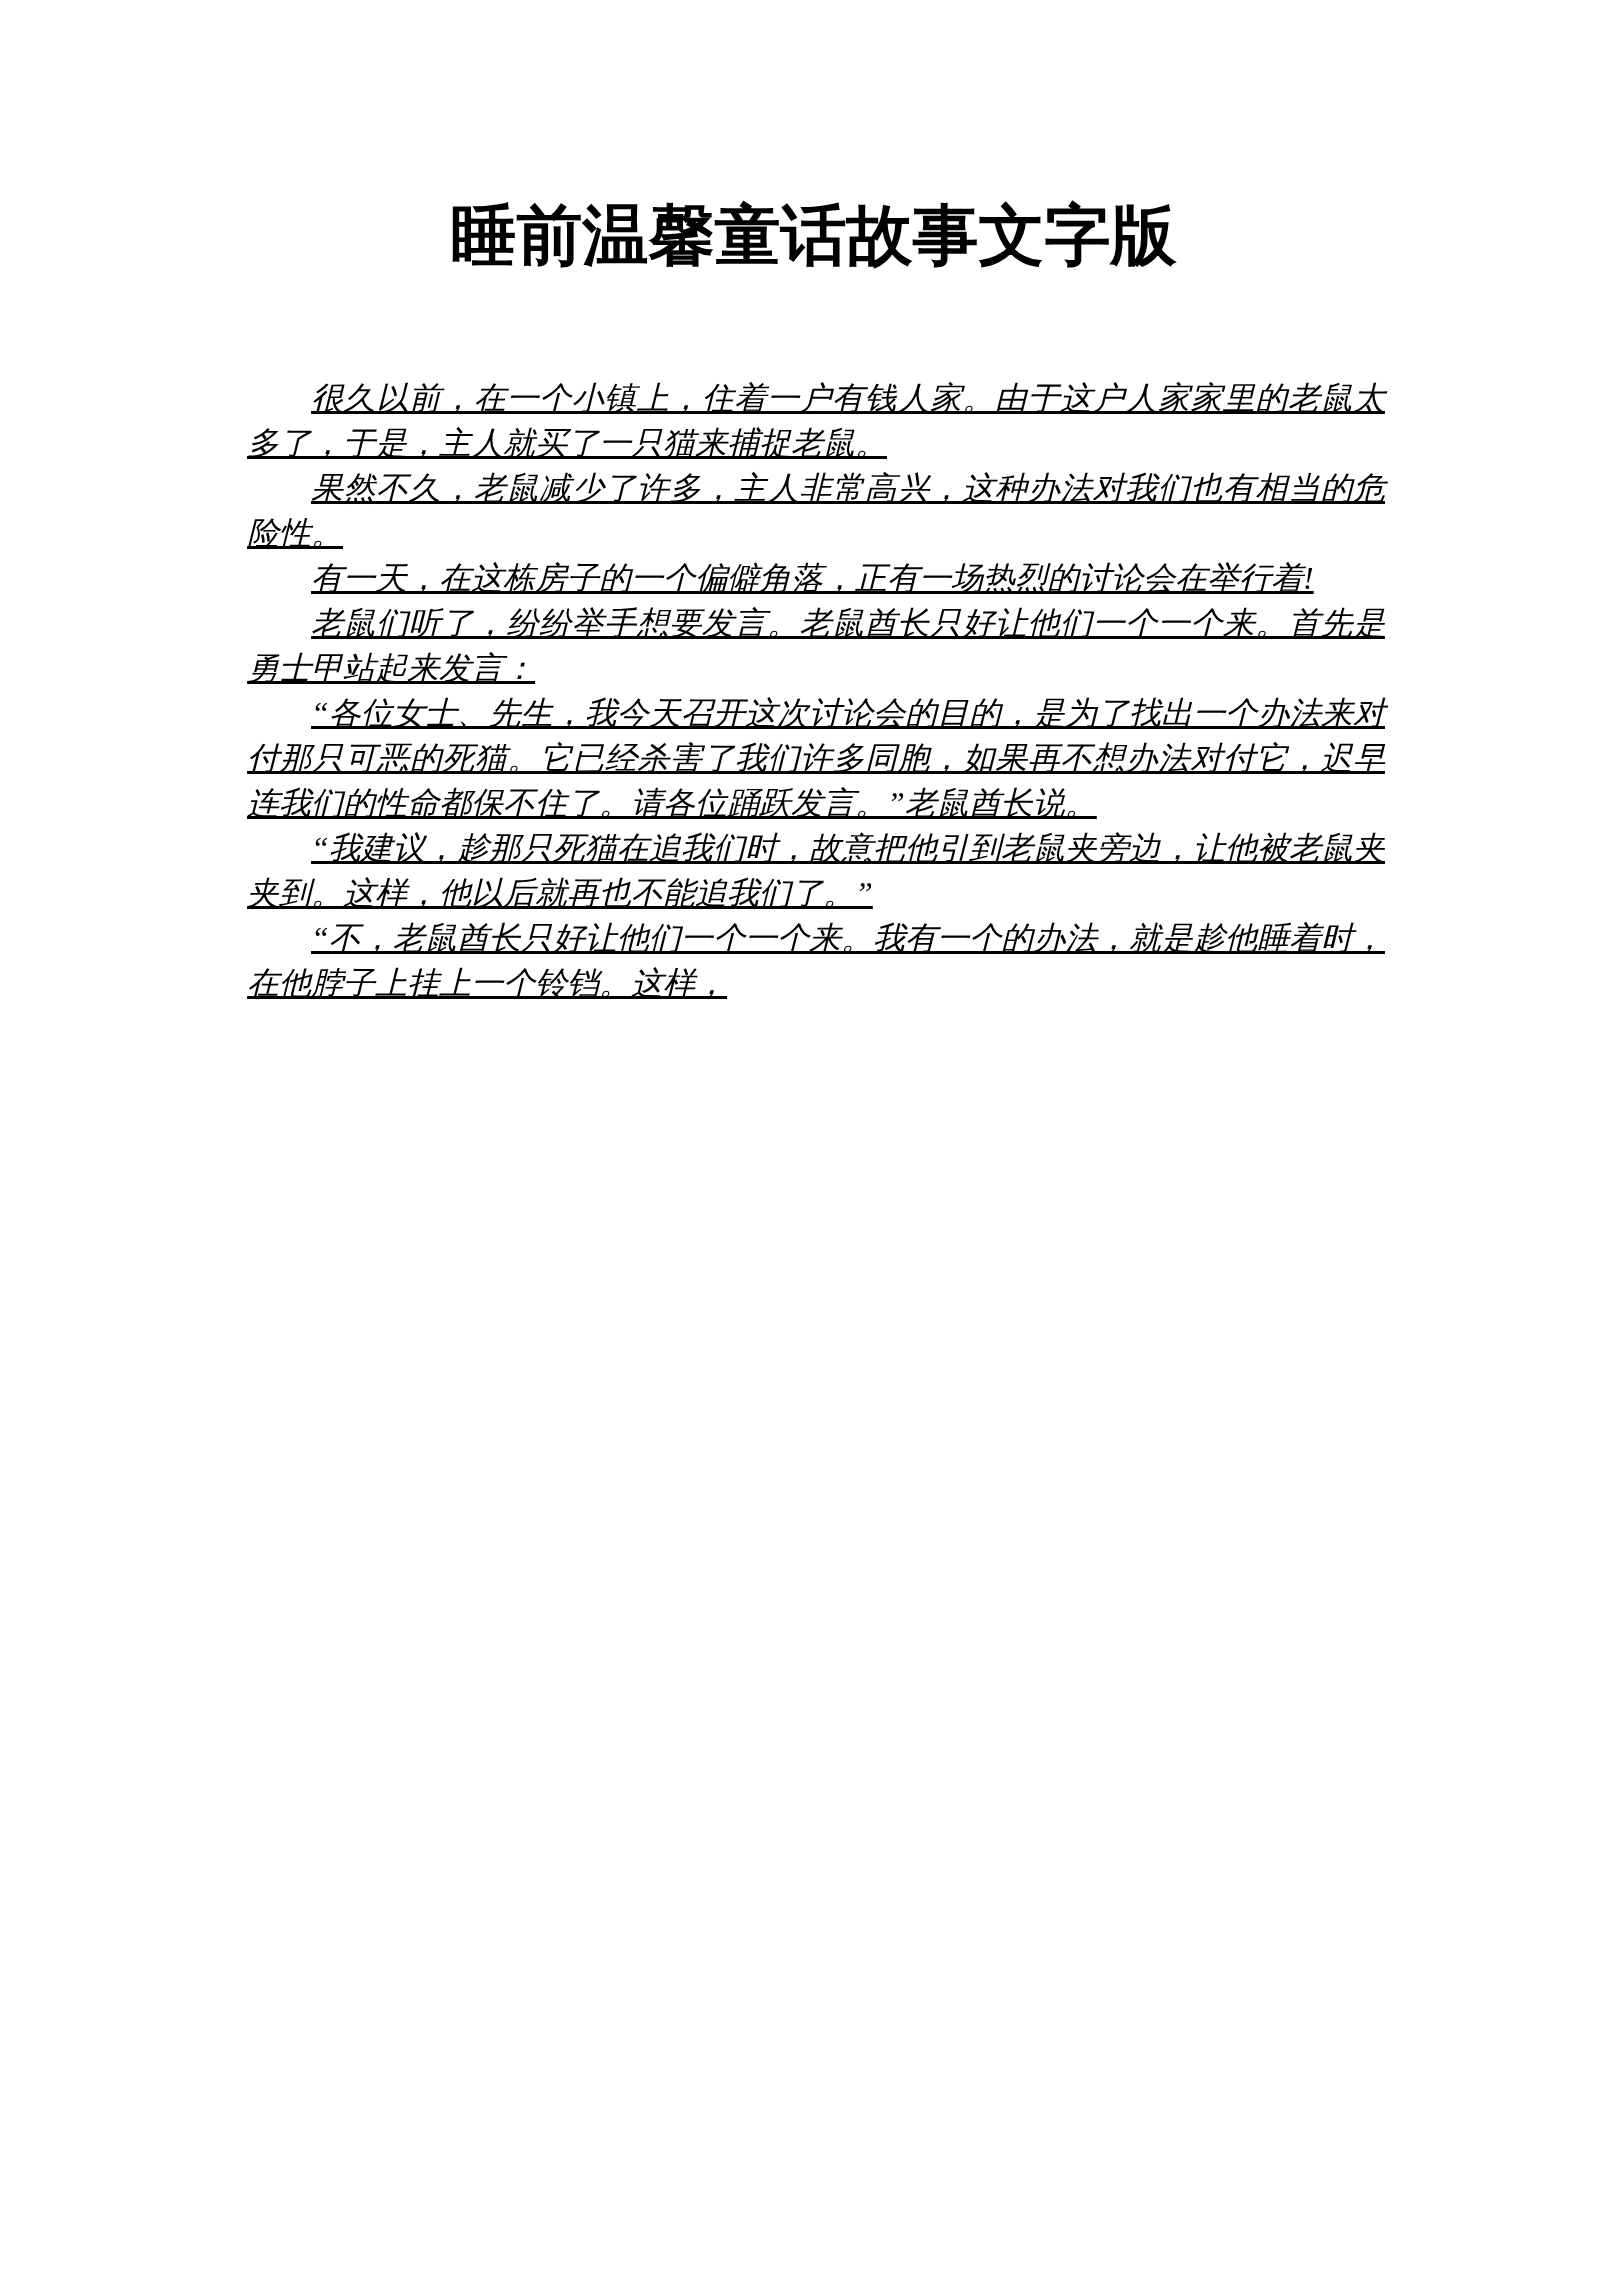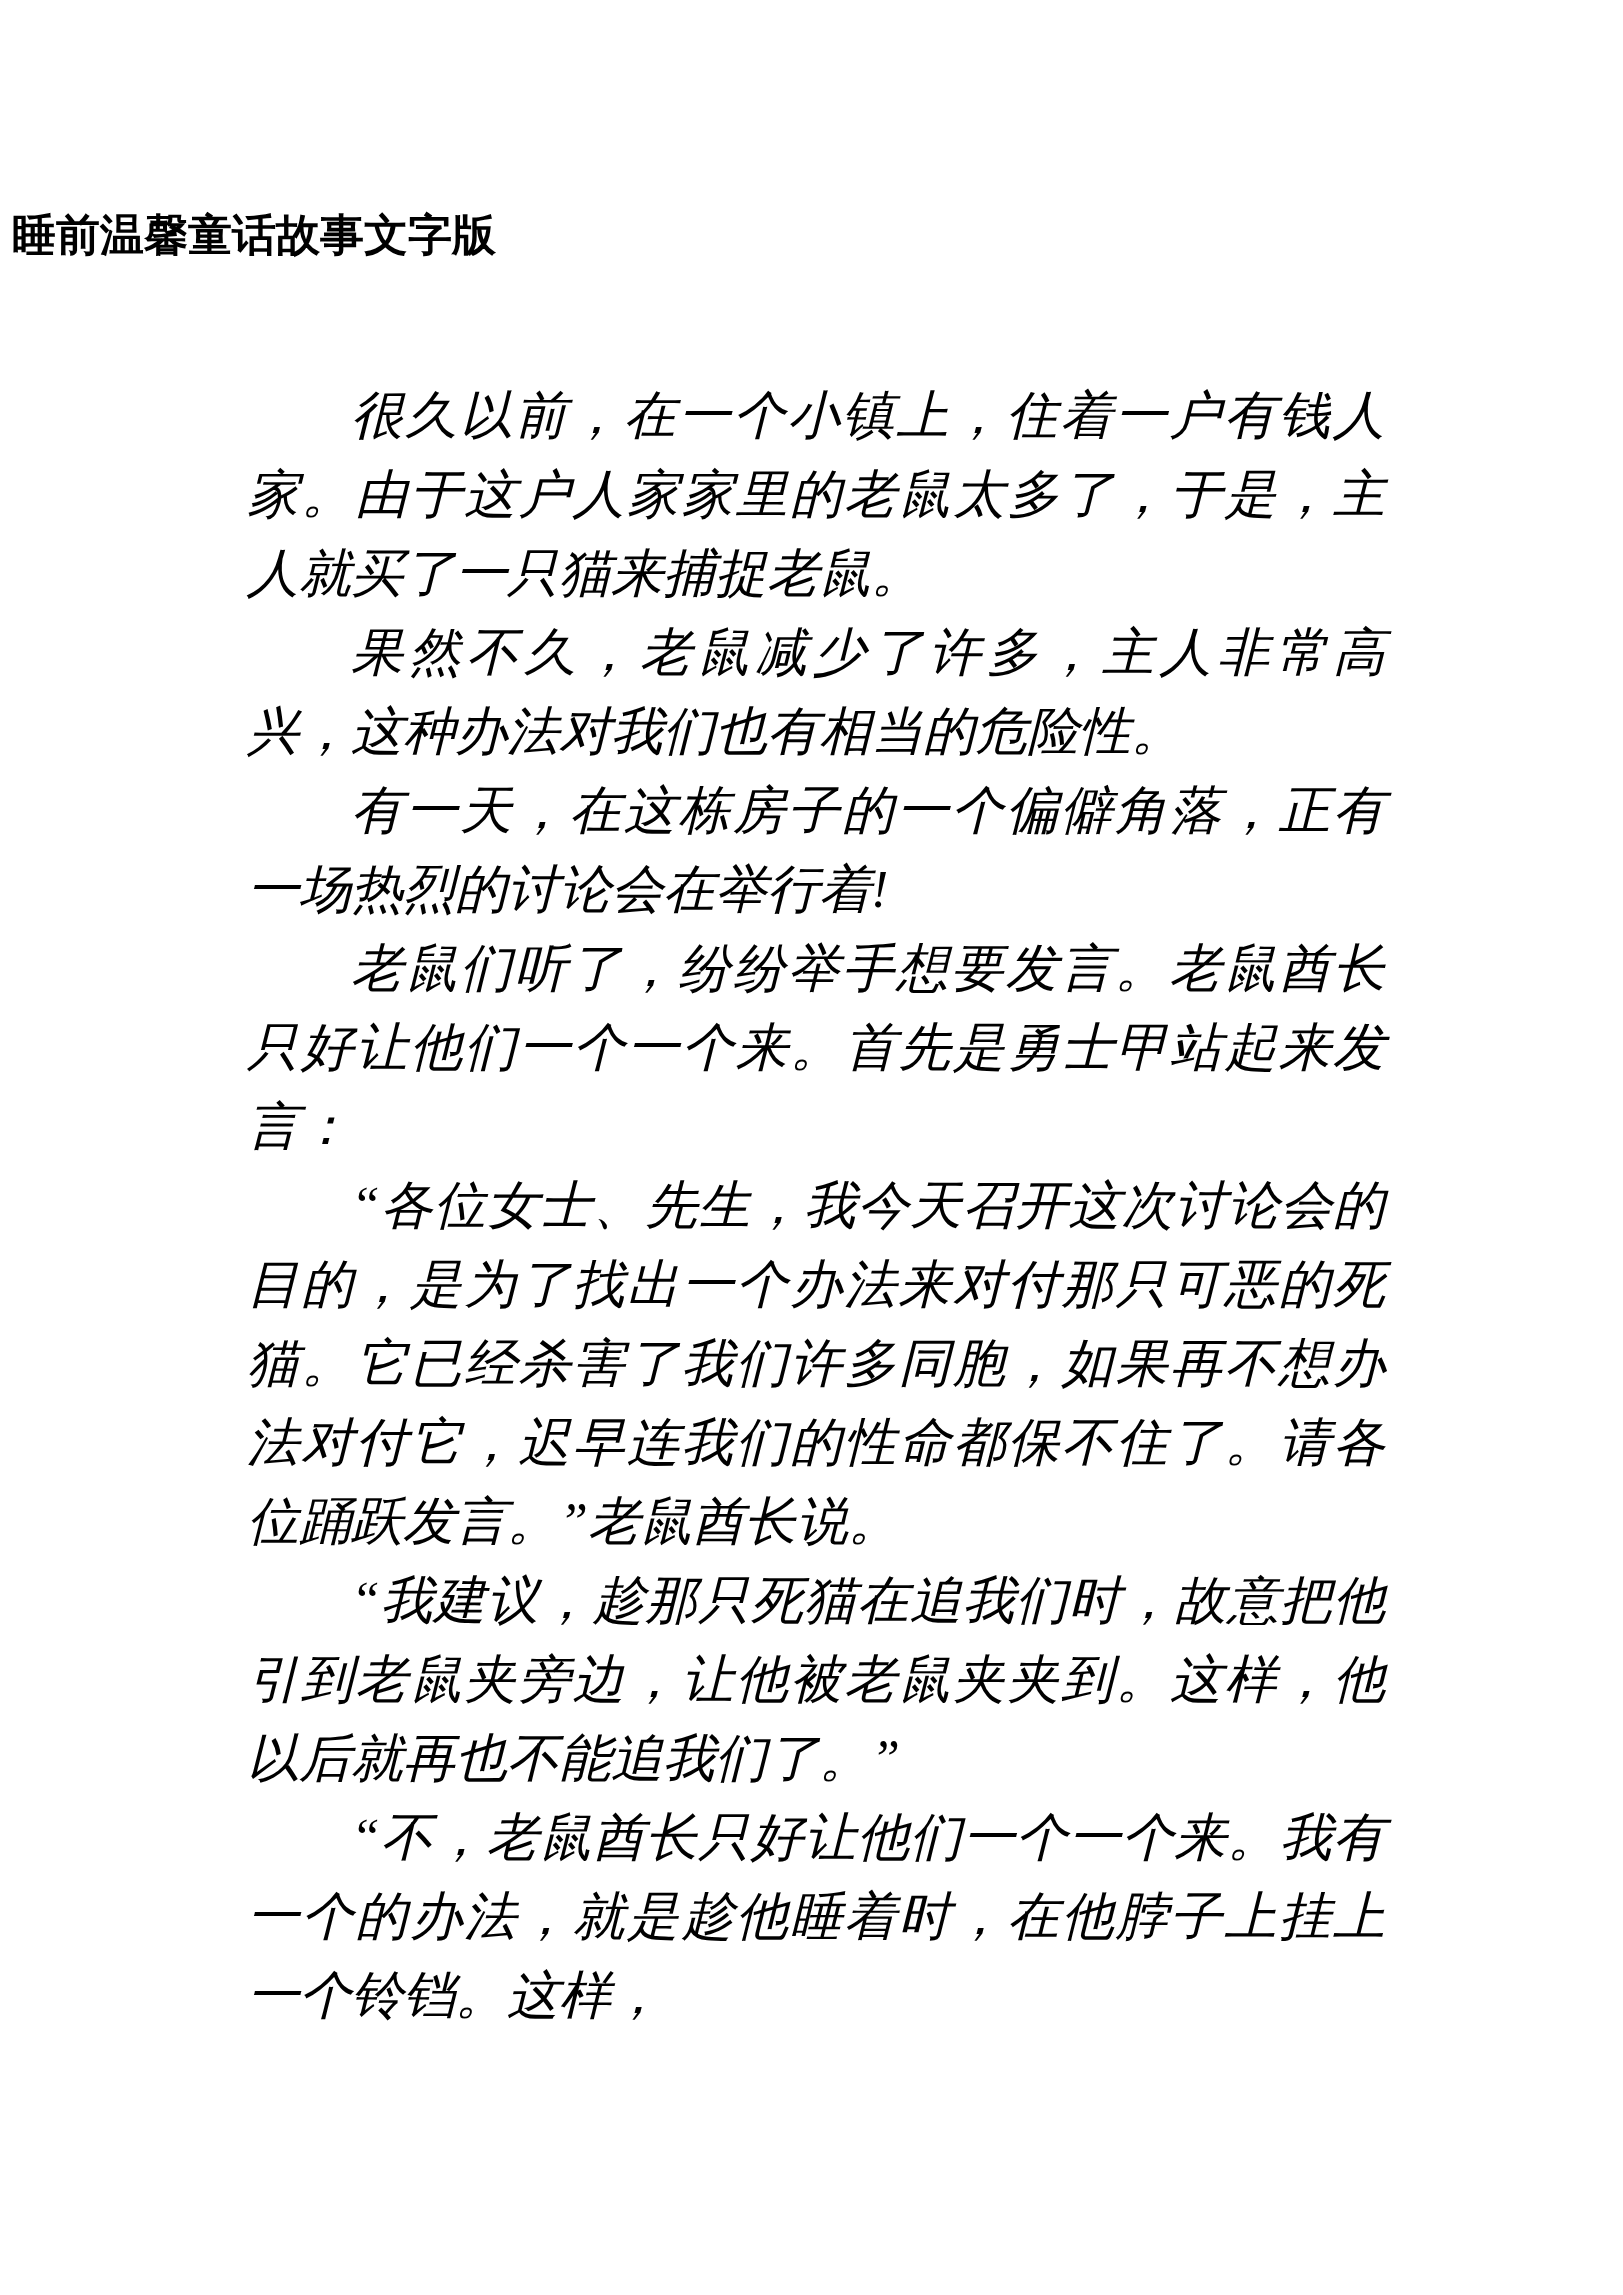--- a/index.html
+++ b/index.html
@@ -10,36 +10,38 @@
   .page {
     position: relative;
     width: 1623px;
     height: 2295px;
     background: #ffffff;
     overflow: hidden;
     color: #000000;
     font-family: "Liberation Serif", serif;
   }
   .doc-title {
-    margin: 196px 0 0 12px;
+    margin: 196px 0 0 4px;
     padding: 0;
-    font-size: 44px;
+    text-align: center;
+    font-size: 66px;
     line-height: 79px;
     font-weight: bold;
     font-family: "Liberation Serif", serif;
     color: #000000;
   }
   .story-body {
     margin: 101px 238px 0 247px;
-    font-size: 52px;
-    line-height: 79px;
+    font-size: 32px;
+    line-height: 45px;
     text-align: justify;
     
     font-style: italic;
     color: #000000;
+    text-decoration: underline;
   }
   .story-body p {
     margin: 0;
     padding: 0;
     text-indent: 2em;
   }
 </style>
 </head>
 <body>
 

